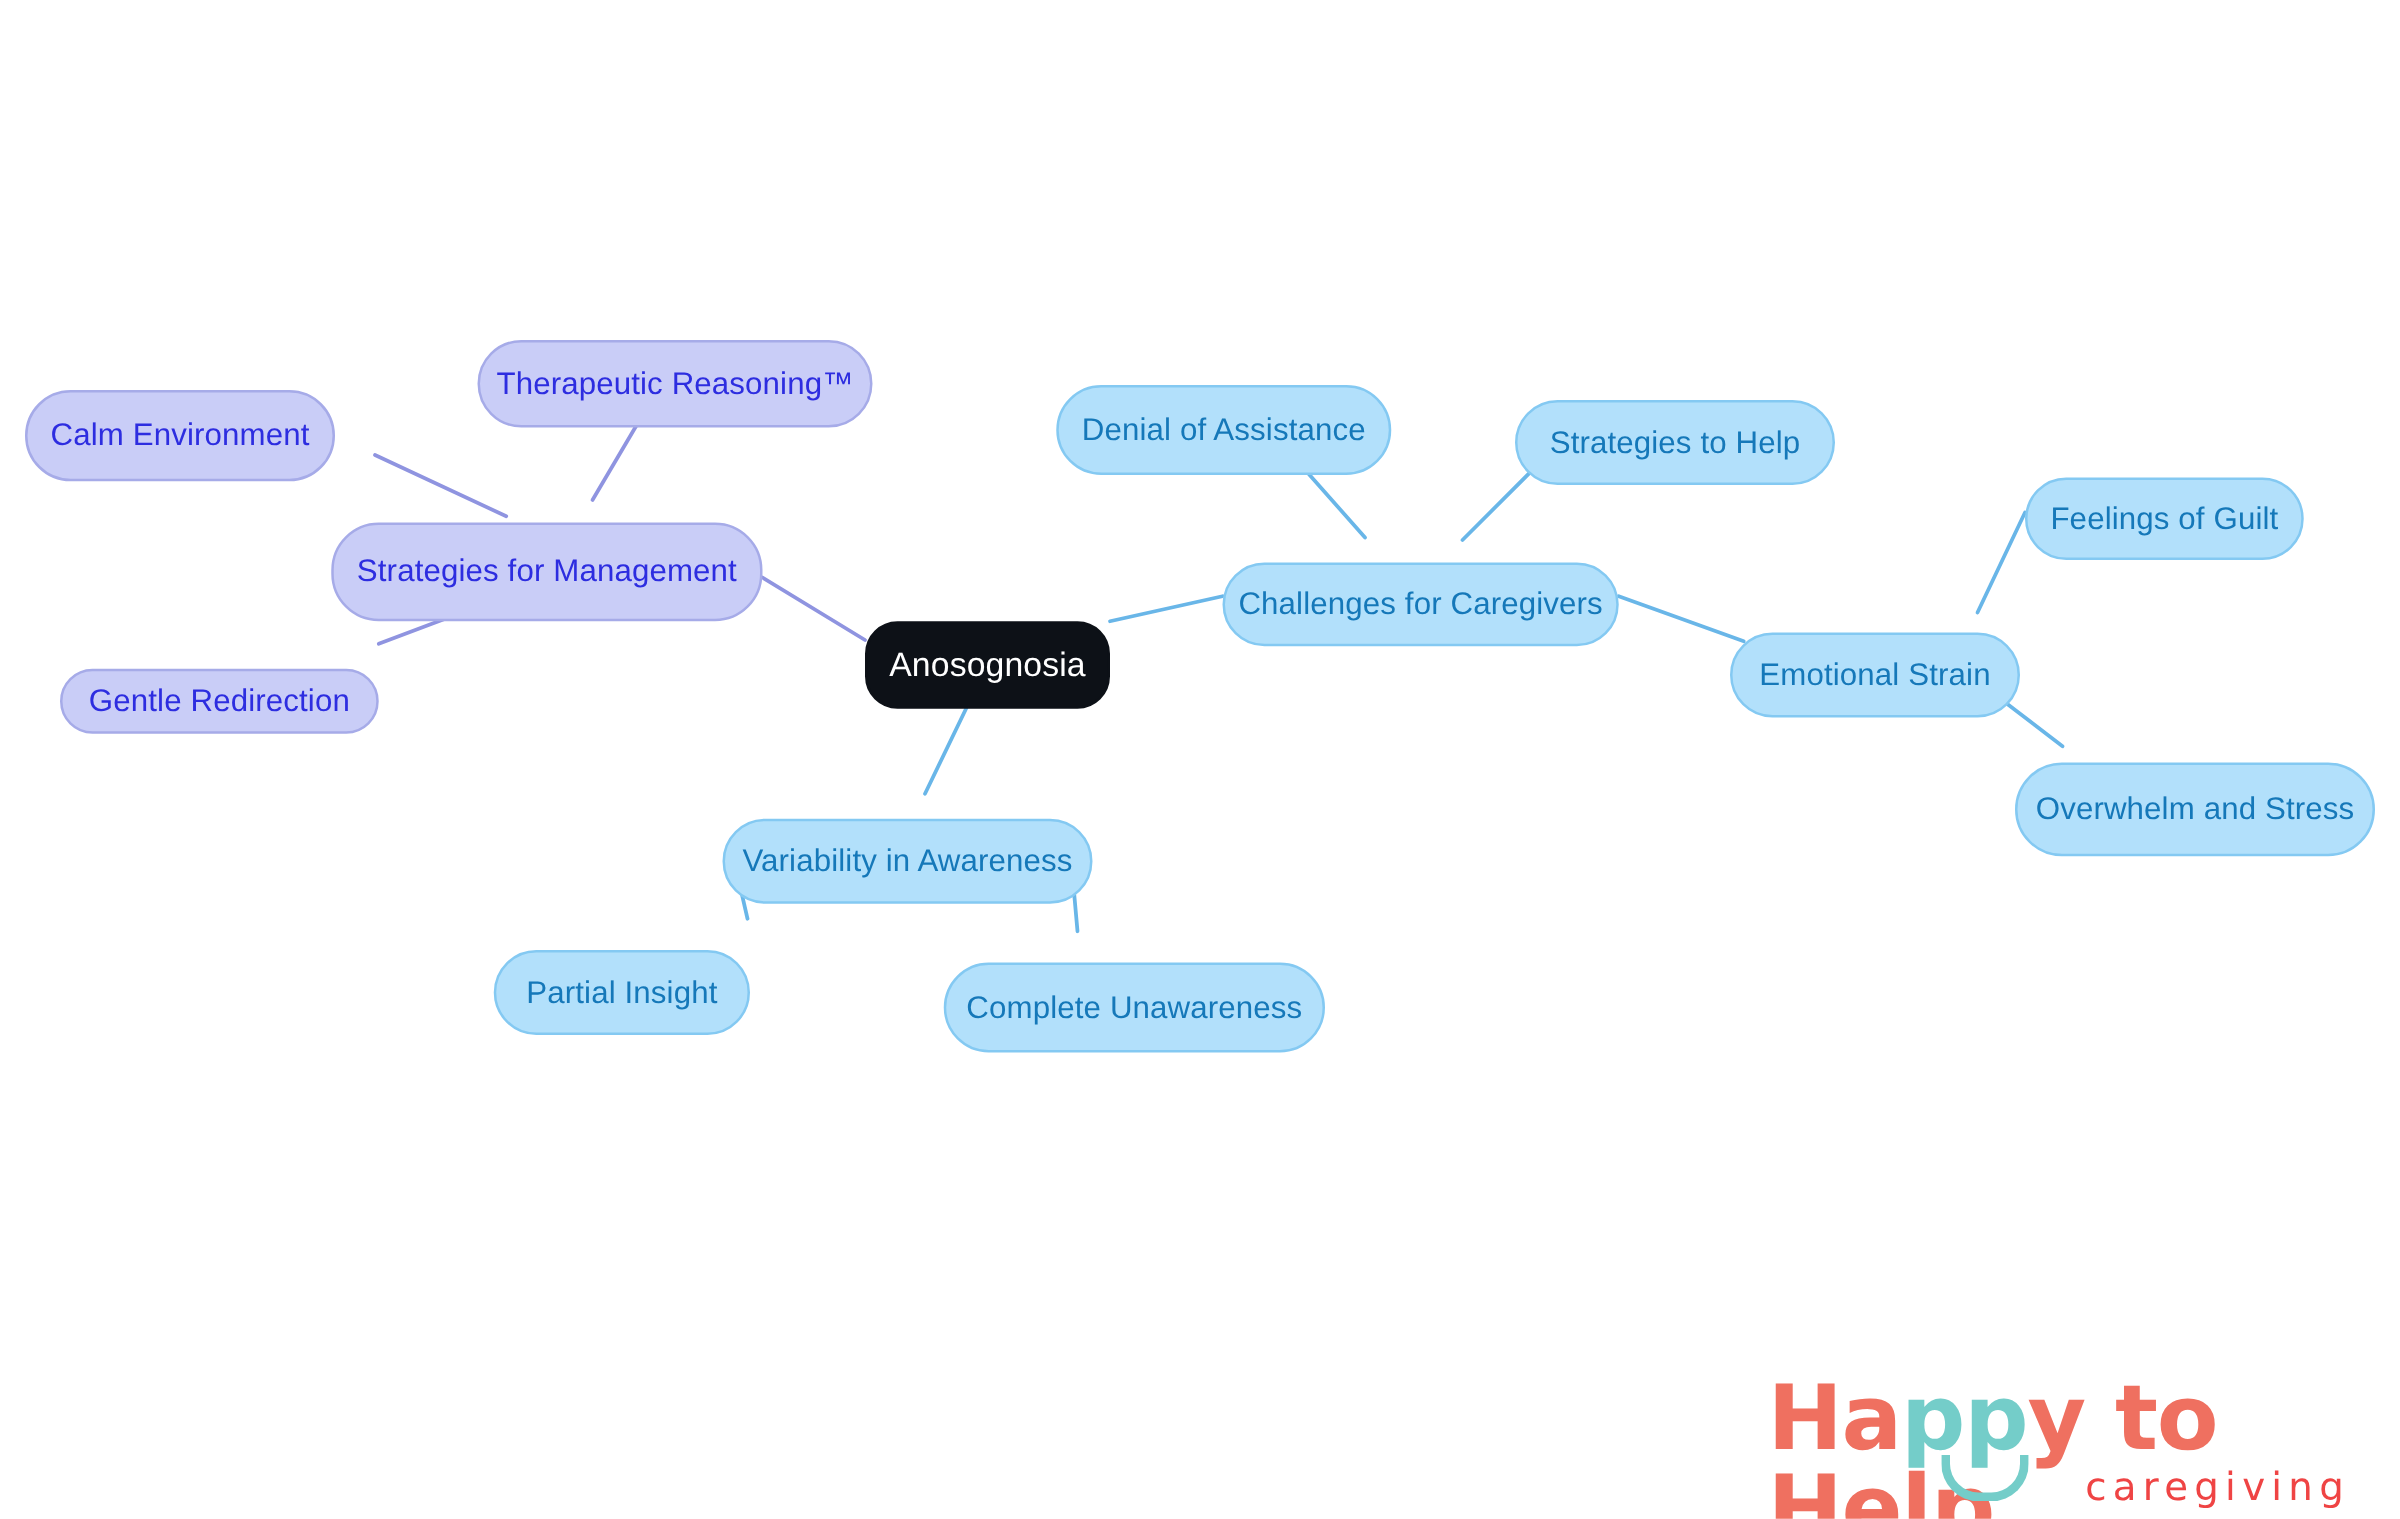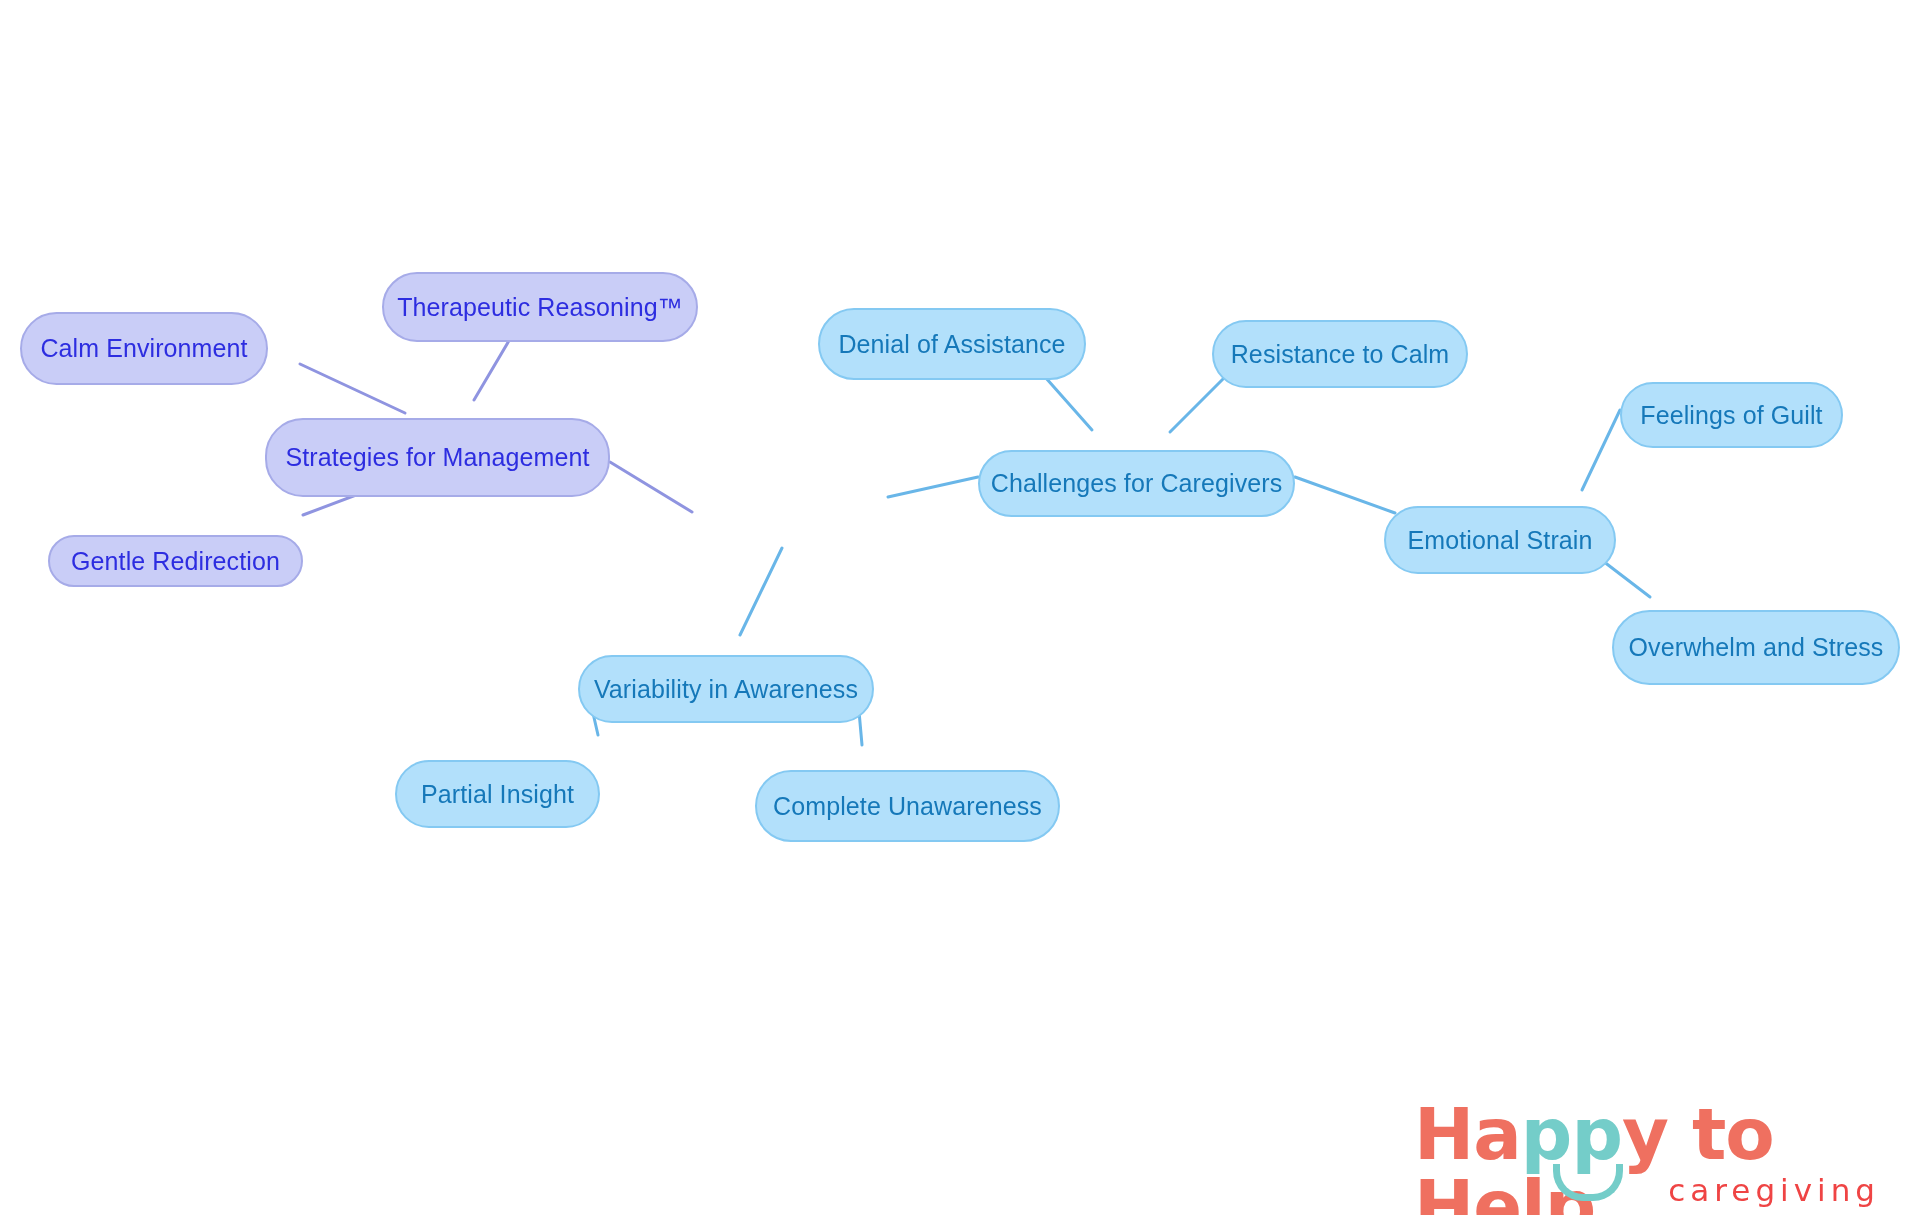--- a/index.html
+++ b/index.html
@@ -142,34 +142,35 @@
 
       <path d="M 782 548 L 740 635" stroke="#69b6e8"></path>
 
       <path d="M 598 735 L 590 700" stroke="#69b6e8"></path>
       <path d="M 590 700 L 590 700" stroke="#69b6e8"></path>
 
       <path d="M 858 700 L 862 745" stroke="#69b6e8"></path>
     </g>
   </svg>
 
+  <div class="node node-root" style="left:692px; top:477px; width:196px; height:70px;">Anosognosia</div>
 
   <div class="node node-purple" style="left:265px; top:398px; width:345px; height:79px;">Strategies for Management</div>
 
   <div class="node node-purple" style="left:20px; top:292px; width:248px; height:73px;">Calm Environment</div>
 
   <div class="node node-purple" style="left:382px; top:252px; width:316px; height:70px;">Therapeutic Reasoning™</div>
 
   <div class="node node-purple" style="left:48px; top:515px; width:255px; height:52px;">Gentle Redirection</div>
 
   <div class="node node-blue" style="left:978px; top:430px; width:317px; height:67px;">Challenges for Caregivers</div>
 
-  <div class="node node-blue" style="left:818px; top:288px; width:268px; height:72px;">Denial of Assistance</div>
+  <div class="node node-blue" style="left:845px; top:288px; width:268px; height:72px;">Denial of Assistance</div>
 
-  <div class="node node-blue" style="left:1212px; top:300px; width:256px; height:68px;">Resistance to Calm</div>
+  <div class="node node-blue" style="left:1212px; top:300px; width:256px; height:68px;">Strategies to Help</div>
 
   <div class="node node-blue" style="left:1384px; top:486px; width:232px; height:68px;">Emotional Strain</div>
 
   <div class="node node-blue" style="left:1620px; top:362px; width:223px; height:66px;">Feelings of Guilt</div>
 
   <div class="node node-blue" style="left:1612px; top:590px; width:288px; height:75px;text-align:center;">Overwhelm and Stress</div>
 
   <div class="node node-blue" style="left:578px; top:635px; width:296px; height:68px;text-align:center;">Variability in Awareness</div>
 
   <div class="node node-blue" style="left:395px; top:740px; width:205px; height:68px;">Partial Insight</div>

